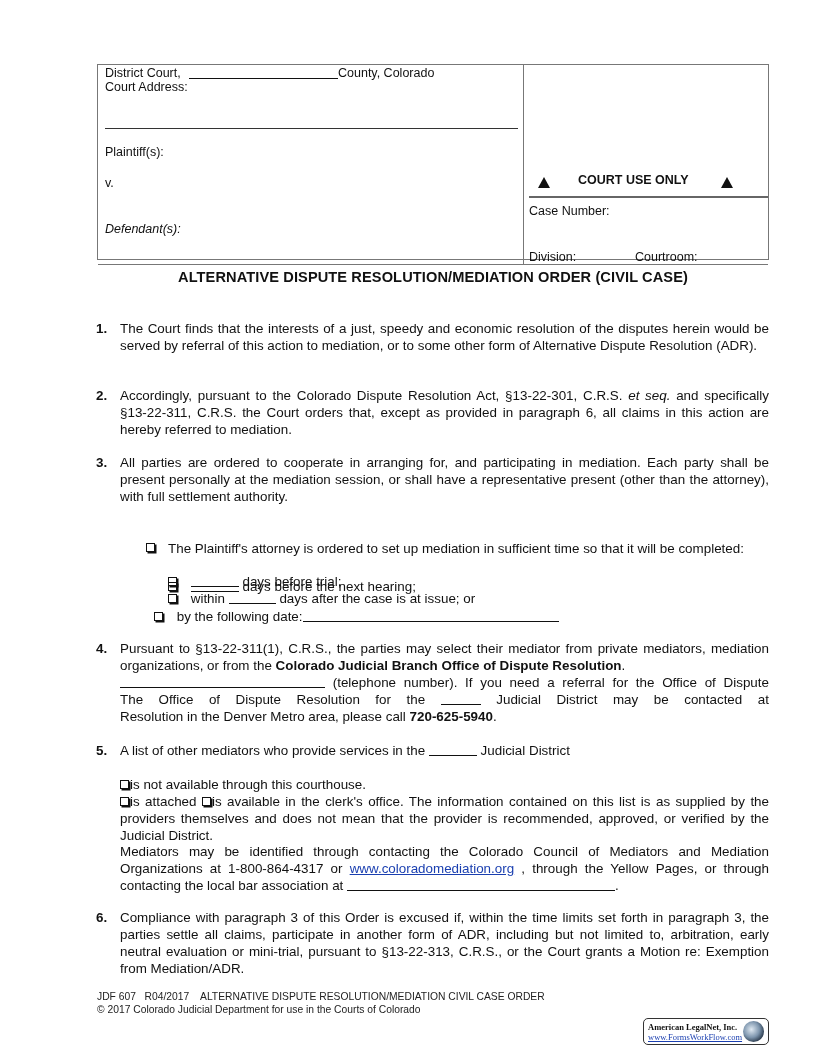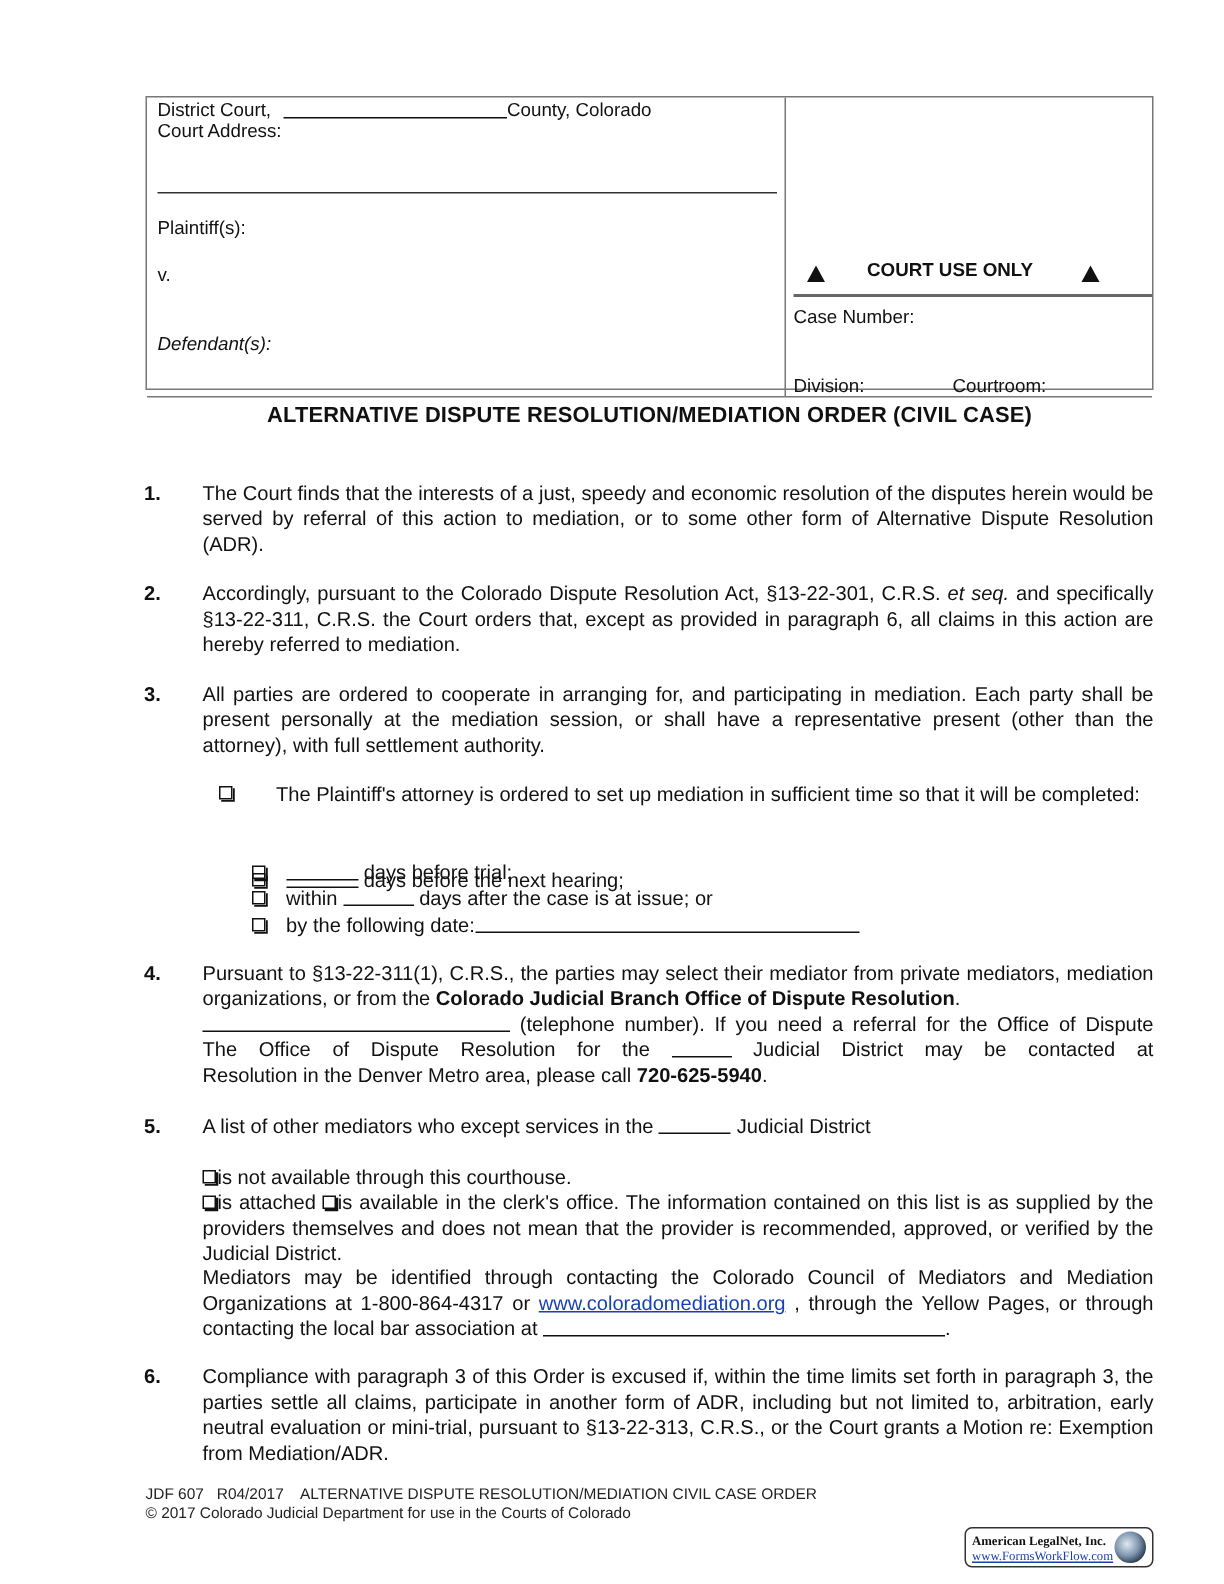--- a/index.html
+++ b/index.html
@@ -14,21 +14,21 @@
                border-top: 1px solid #777; text-align: center; font-weight: bold;
                font-size: 14.6px; line-height: 25px; letter-spacing: 0.1px; }
   .t { position: absolute; white-space: nowrap; font-size: 12.5px; line-height: 14px; }
   .hr { position: absolute; height: 0; border-top: 1px solid #333; }
   .cuo-rule { position: absolute; left: 6px; top: 131px; width: 239px; border-top: 2px solid #666; }
   .tri { position: absolute; width: 0; height: 0; border-left: 6px solid transparent;
          border-right: 6px solid transparent; border-bottom: 11px solid #111; }
   .cuo { position: absolute; left: 55px; top: 108px; font-weight: bold; font-size: 12.5px; }
   .para { position: absolute; left: 96px; width: 673px; font-size: 13.4px; line-height: 16.9px; }
   .num { position: absolute; left: 0; top: 0; font-weight: bold; }
-  .body { margin-left: 39px; text-align: justify; }
+  .body { margin-left: 24px; text-align: justify; }
   .body p { margin: 0; }
   .just-last { text-align-last: justify; }
   .cb { display: inline-block; width: 9px; height: 9px; border: 1.4px solid #111;
         box-shadow: 1.5px 1.5px 0 #111; margin-right: 4px; vertical-align: 0px; box-sizing: border-box; }
   .sub { position: absolute; font-size: 13.4px; line-height: 17.4px; }
   .blank { display: inline-block; border-bottom: 1px solid #111; height: 12px; vertical-align: -1px; }
   a.link { color: #1a3fb0; text-decoration: underline; }
   .footer { position: absolute; left: 97px; top: 990px; font-size: 10.3px; line-height: 13.4px; color: #222; }
   .pageno { position: absolute; left: 667px; top: 990px; font-size: 10.3px; color: #222; margin-top: 38px; }
   .badge { position: absolute; left: 643px; top: 1018px; width: 126px; height: 27px;
@@ -80,56 +80,56 @@
     </div>
 </div>
 
 <div class="para" style="top:455px;">
   <span class="num">3.</span>
   <div class="body">
       <p>All parties are ordered to cooperate in arranging for, and participating in mediation.  Each party shall be present personally at the mediation session, or shall have a representative present (other than the attorney), with full settlement authority.</p>
     </div>
 </div>
 
-<div class="sub" style="left:146px; top:521px; width:623px;padding-left:16px;">
+<div class="sub" style="left:146px; top:540px; width:623px;">
   <span class="cb" style="position:absolute; left:0; top:3px;"></span>
   <div style="margin-left:22px; text-align:justify;">The Plaintiff's attorney is ordered to set up mediation in sufficient time so that it will be completed:</div>
 </div>
 
 <div class="sub" style="left:168px; top:556px;margin-top:22px;">
   <span class="cb"></span>
   <span style="margin-left:6px;"></span><span class="blank" style="width:48px;"></span><span> days before the next hearing;</span>
 </div>
 <div class="sub" style="left:168px; top:573px;">
   <span class="cb"></span>
   <span style="margin-left:6px;"></span><span class="blank" style="width:48px;"></span><span> days before trial;</span>
 </div>
 <div class="sub" style="left:168px; top:590px;">
   <span class="cb"></span>
   <span style="margin-left:6px;">within </span><span class="blank" style="width:47px;"></span><span> days after the case is at issue; or</span>
 </div>
-<div class="sub" style="left:168px; top:608px;text-align:center;">
+<div class="sub" style="left:154px; top:608px;text-align:center;">
   <span class="cb"></span>
   <span style="margin-left:6px;">by the following date:</span><span class="blank" style="width:256px;"></span>
 </div>
 
 <div class="para" style="top:641px;">
   <span class="num">4.</span>
   <div class="body">
     <p><span>Pursuant to §13-22-311(1), C.R.S., the parties may select their mediator from private mediators, mediation organizations, or from the </span><b>Colorado Judicial Branch Office of Dispute Resolution</b><span>.</span></p>
     <p class="just-last"><span class="blank" style="width:205px;"></span><span> (telephone number).  If you need a referral for the Office of Dispute</span></p>
     <p class="just-last"><span>The Office of Dispute Resolution for the</span> <span class="blank" style="width:40px;"></span> <span>Judicial District may be contacted at</span></p>
     <p><span>Resolution in the Denver Metro area, please call </span><b>720-625-5940</b><span>.</span></p>
   </div>
 </div>
 
 <div class="para" style="top:743px;">
   <span class="num">5.</span>
   <div class="body">
-    <p><span>A list of other mediators who except services in the </span><span class="blank" style="width:48px;"></span><span> Judicial District</span></p>
+    <p><span>A list of other mediators who provide services in the </span><span class="blank" style="width:48px;"></span><span> Judicial District</span></p>
     <p style="margin-top:16.9px;"><span class="cb" style="margin-right:1px;"></span><span>is not available through this courthouse.</span></p>
     <p><span class="cb" style="margin-right:1px;"></span><span>is attached </span><span class="cb" style="margin-right:1px;"></span><span>is available in the clerk's office.  The information contained on this list is as supplied by the providers themselves and does not mean that the provider is recommended, approved, or verified by the Judicial District.</span></p>
     <p><span>Mediators may be identified through contacting the Colorado Council of Mediators and Mediation Organizations at 1-800-864-4317 or </span><a class="link">www.coloradomediation.org</a><span> , through the Yellow Pages, or through contacting the local bar association at </span><span class="blank" style="width:268px;"></span><span>.</span></p>
   </div>
 </div>
 
 <div class="para" style="top:910px;">
   <span class="num">6.</span>
   <div class="body">
       <p>Compliance with paragraph 3 of this Order is excused if, within the time limits set forth in paragraph 3, the parties settle all claims, participate in another form of ADR, including but not limited to, arbitration, early neutral evaluation or mini-trial, pursuant to §13-22-313, C.R.S., or the Court grants a Motion re: Exemption from Mediation/ADR.</p>

